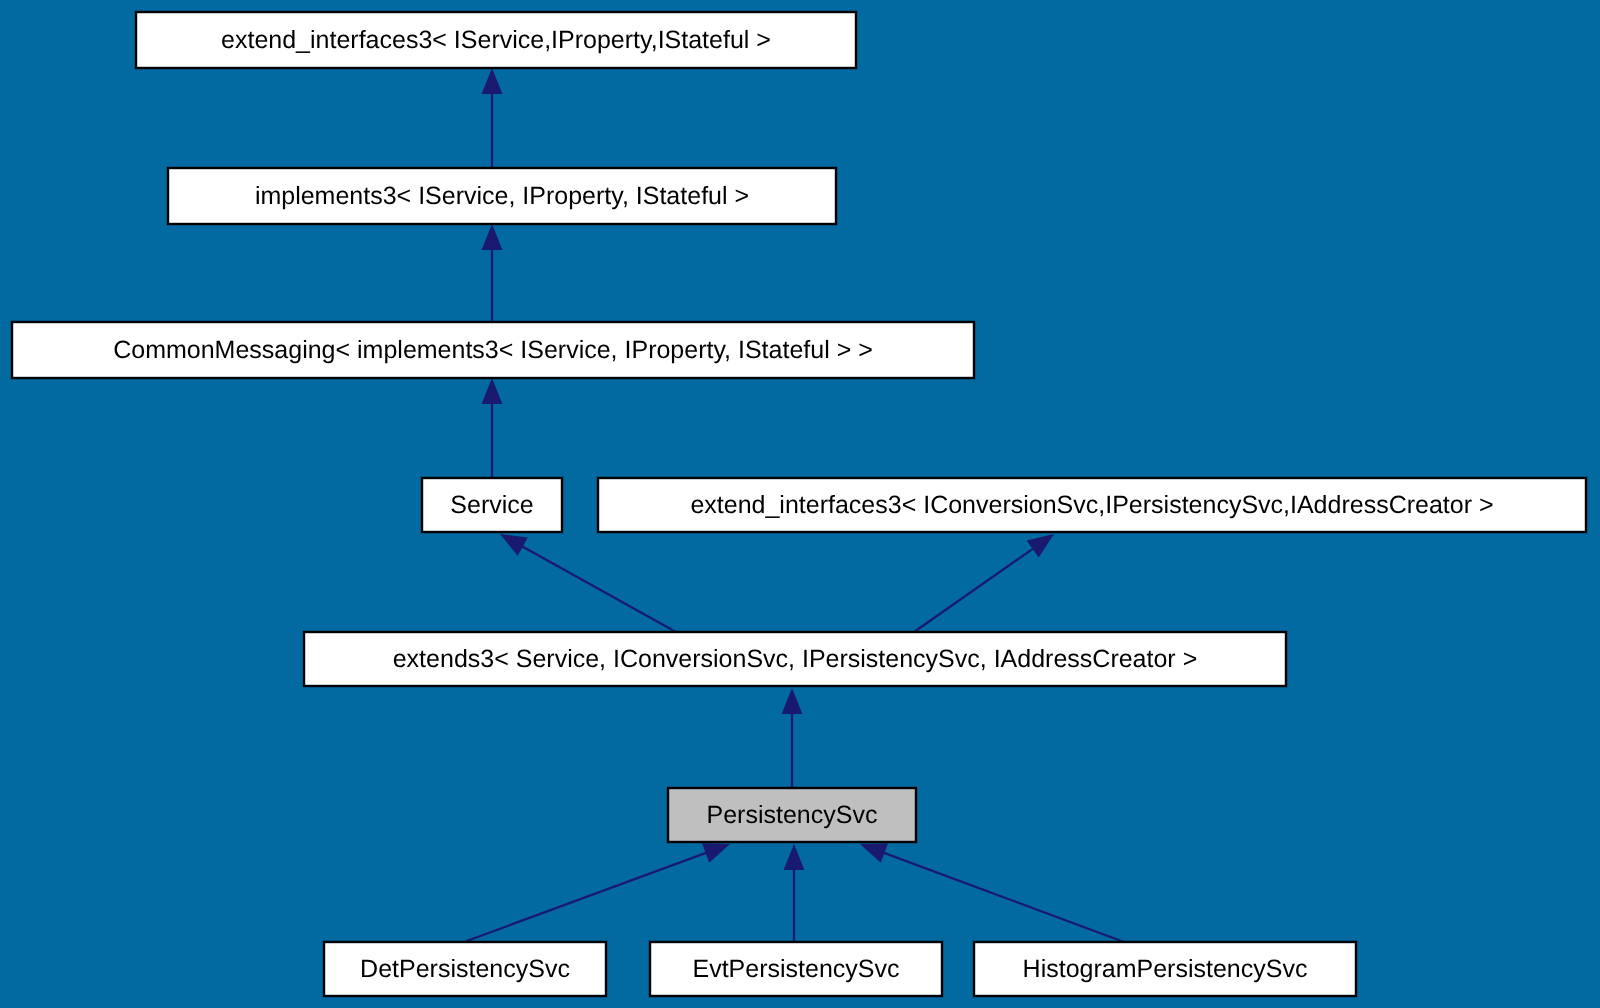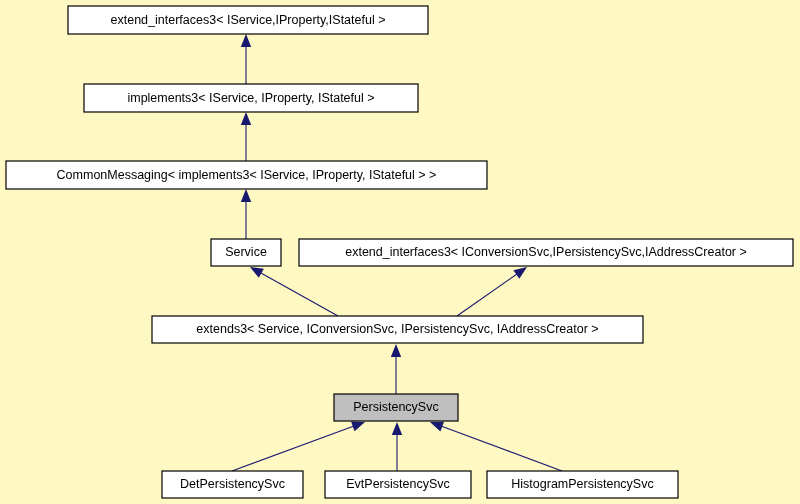--- a/index.html
+++ b/index.html
@@ -10,21 +10,21 @@
   body {
     width: 800px;
     height: 504px;
     font-family: "Liberation Sans", sans-serif;
     overflow: hidden;
   }
   #diagram-root {
     position: relative;
     width: 800px;
     height: 504px;
-    background: #fef9c3;
+    background: #0369a1;
   }
   svg.graph {
     display: block;
     width: 800px;
     height: 504px;
   }
   .node-box {
     fill: #ffffff;
     stroke: #000000;
     stroke-width: 1.2;

